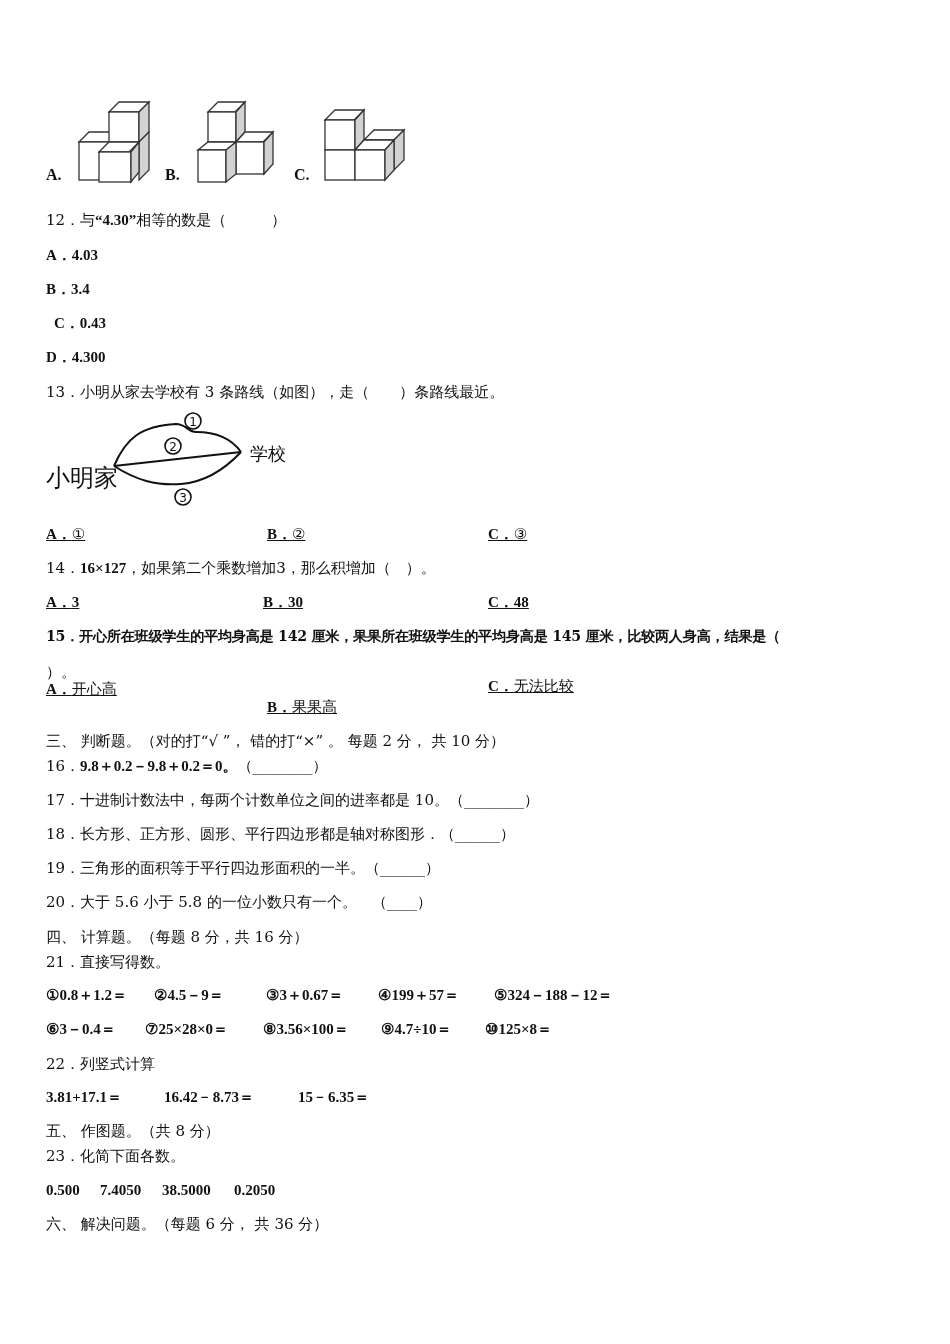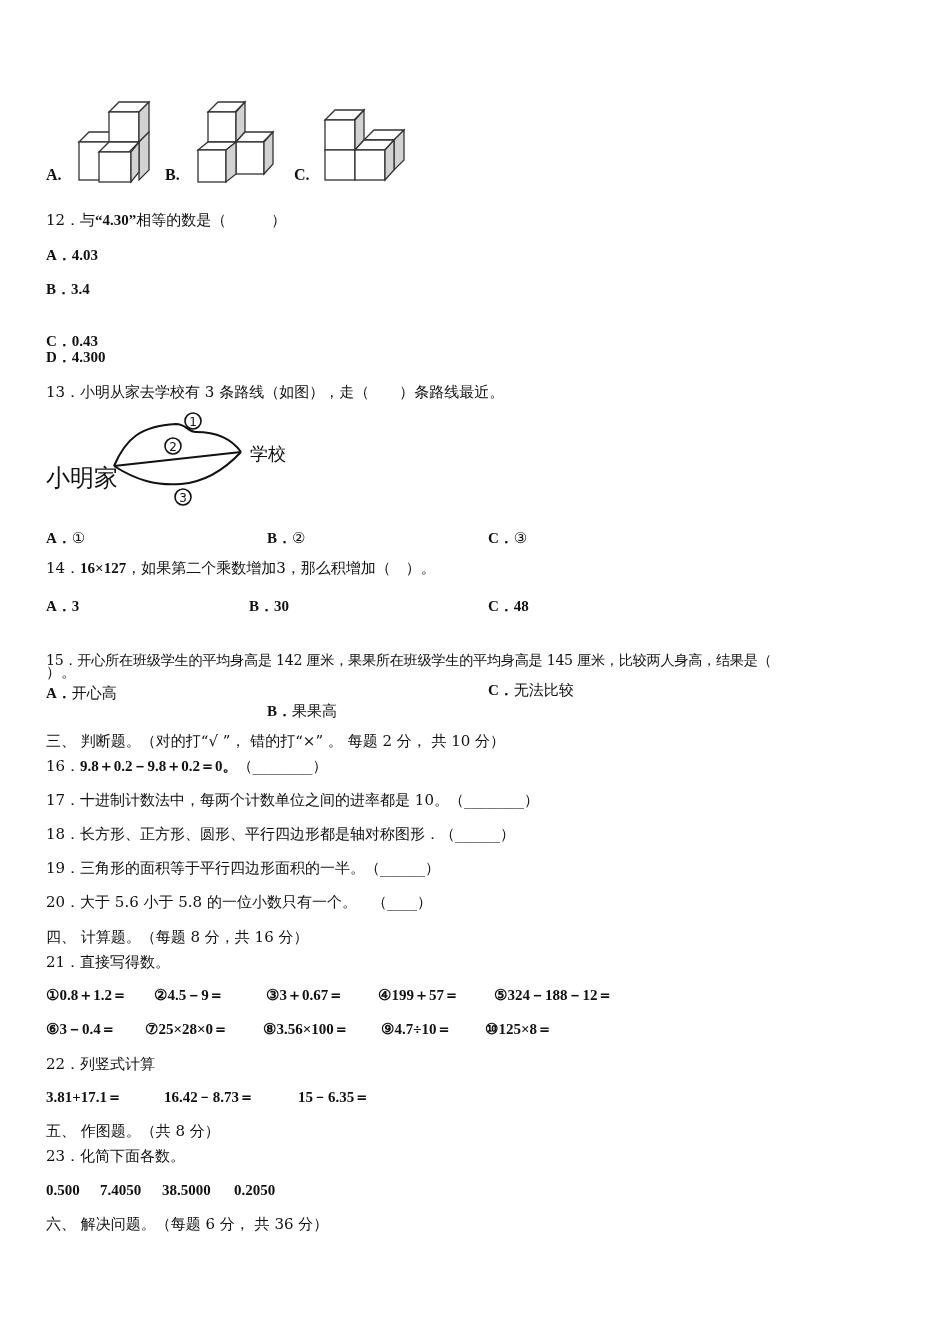--- a/index.html
+++ b/index.html
@@ -1,20 +1,20 @@
 <!DOCTYPE html>
 <html><head>
 <meta charset="utf-8">
 <style>
   html, body { margin:0; padding:0; background:#ffffff; }
   body { width:950px; height:1344px; position:relative; overflow:hidden;
          font-family:"DejaVu Serif","Liberation Serif",serif; color:#111; }
   .line { position:absolute; left:46px; font-size:15px; line-height:20px; white-space:nowrap; }
   .b { font-weight:bold; font-family:"Liberation Serif","DejaVu Serif",serif; }
-  .opt { position:absolute; font-size:15px; line-height:28px; white-space:nowrap; }
+  .opt { position:absolute; font-size:15px; line-height:20px; white-space:nowrap;text-decoration:underline; }
   .lbl { font-weight:bold; font-family:"Liberation Serif",serif; font-size:16px; }
   .fig { position:absolute; }
   svg { display:block; }
   .cube-face { fill:#ffffff; stroke:#333; stroke-width:1.3; }
   .cube-side { fill:#d2d2d2; stroke:#333; stroke-width:1.3; }
   .cube-top  { fill:#ffffff; stroke:#333; stroke-width:1.3; }
   .calc { position:absolute; font-size:15px; line-height:20px; white-space:nowrap; font-weight:bold; font-family:"Liberation Serif",serif; }
 </style>
 </head>
 <body>
@@ -73,21 +73,21 @@
     <rect class="cube-face" x="33" y="50" width="30" height="30"></rect>
     <polygon class="cube-side" points="63,50 72,40 72,70 63,80"></polygon>
   </svg>
 </div>
 
 <div class="line" style="top:210px;">
   <span>12．与</span><span class="b">“4.30”</span><span>相等的数是（　　　）</span>
 </div>
 <div class="line b" style="top:245px;"><span>A．</span><span>4.03</span></div>
 <div class="line b" style="top:279px;"><span>B．</span><span>3.4</span></div>
-<div class="line b" style="top:331px;"><span>C．</span><span>0.43</span></div>
+<div class="line b" style="top:313px;margin-left:8px;"><span>C．</span><span>0.43</span></div>
 <div class="line b" style="top:347px;"><span>D．</span><span>4.300</span></div>
 
 <div class="line" style="top:382px;">13．小明从家去学校有 3 条路线（如图），走（　　）条路线最近。</div>
 
 <div class="fig" style="left:46px; top:408px; width:260px; height:105px;">
   <span style="position:absolute; left:0; top:54px; font-size:24px; font-family:'DejaVu Sans',sans-serif;">小明家</span>
   <span style="position:absolute; left:204px; top:34px; font-size:18px; font-family:'DejaVu Sans',sans-serif;">学校</span>
   <svg width="260" height="105" style="position:absolute; left:0; top:0;">
 
     <path d="M68,58 C80,30 95,18 130,16 C140,16 142,24 150,24 C170,24 185,30 195,44" fill="none" stroke="#111" stroke-width="2"></path>
@@ -106,24 +106,24 @@
 </div>
 
 <div class="opt" style="left:46px; top:524px;"><span class="b">A．</span><span>①</span></div>
 <div class="opt" style="left:267px; top:524px;"><span class="b">B．</span><span>②</span></div>
 <div class="opt" style="left:488px; top:524px;"><span class="b">C．</span><span>③</span></div>
 
 <div class="line" style="top:558px;">
   <span>14．</span><span class="b">16×127</span><span>，如果第二个乘数增加</span><span>3</span><span>，那么积增加（　）。</span>
 </div>
 <div class="opt b" style="left:46px; top:592px;"><span>A．</span><span>3</span></div>
-<div class="opt b" style="left:249px; top:592px;"><span>B．</span><span>30</span></div>
+<div class="opt b" style="left:263px; top:592px;"><span>B．</span><span>30</span></div>
 <div class="opt b" style="left:488px; top:592px;"><span>C．</span><span>48</span></div>
 
-<div class="line" style="top:626px; font-size:14.2px; letter-spacing:-0.3px; font-weight:normal;margin-top:24px;">15．开心所在班级学生的平均身高是 142 厘米，果果所在班级学生的平均身高是 145 厘米，比较两人身高，结果是（</div>
+<div class="line" style="top:626px; font-size:14.2px; letter-spacing:-0.3px; font-weight:bold;">15．开心所在班级学生的平均身高是 142 厘米，果果所在班级学生的平均身高是 145 厘米，比较两人身高，结果是（</div>
 <div class="line" style="top:662px;">）。</div>
 <div class="opt" style="left:46px; top:679px;"><span class="b">A．</span><span>开心高</span></div>
 <div class="opt" style="left:267px; top:697px;"><span class="b">B．</span><span>果果高</span></div>
 <div class="opt" style="left:488px; top:676px;"><span class="b">C．</span><span>无法比较</span></div>
 
 <div class="line" style="top:731px;">三、 判断题。（对的打“√ ”， 错的打“×” 。 每题 2 分， 共 10 分）</div>
 <div class="line" style="top:756px;"><span>16．</span><span class="b">9.8＋0.2－9.8＋0.2＝0。</span><span>（________）</span></div>
 <div class="line" style="top:790px;"><span>17．</span><span>十进制计数法中，每两个计数单位之间的进率都是 10。</span><span>（________）</span></div>
 <div class="line" style="top:824px;"><span>18．</span><span>长方形、正方形、圆形、平行四边形都是轴对称图形．</span><span>（______）</span></div>
 <div class="line" style="top:858px;"><span>19．</span><span>三角形的面积等于平行四边形面积的一半。</span><span>（______）</span></div>

